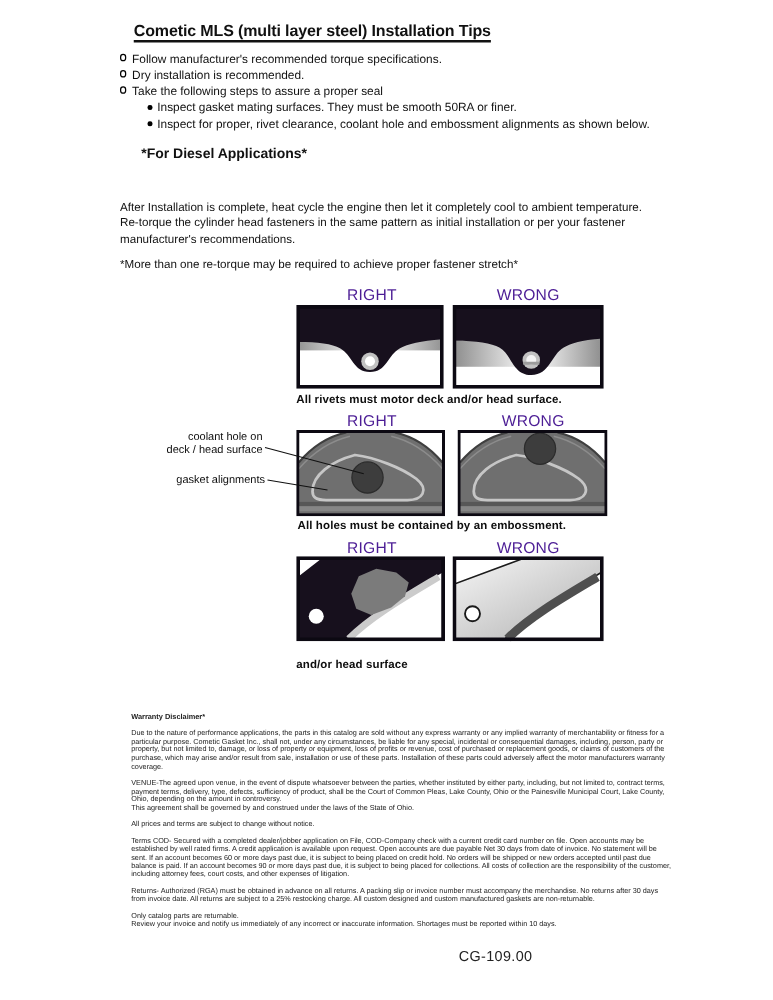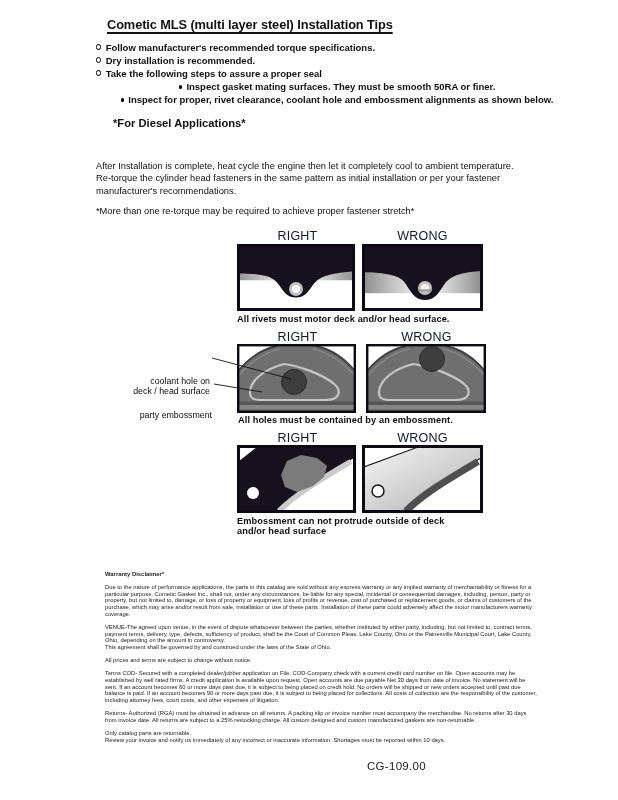--- a/index.html
+++ b/index.html
@@ -12,38 +12,38 @@
     position:relative;width:618px;height:800px;background:var(--paper);
     overflow:hidden;color:var(--text);
     font-family:"Liberation Sans","DejaVu Sans",sans-serif;
     padding-left:44px;
   }
   .abs{position:absolute;}
   #title{
     left:107px;top:17px;font-size:12.8px;font-weight:700;letter-spacing:-0.1px;
     text-decoration:underline;text-underline-offset:3px;text-decoration-thickness:1.5px;
   }
-  .tips{left:96px;top:41px;font-size:9.5px;line-height:13px;width:460px;font-weight:bold;}
+  .tips{left:96px;top:41px;font-size:9.5px;line-height:13px;width:460px;}
   .tip::before{
     content:"";display:inline-block;width:3.2px;height:3.2px;border:1px solid #000;
     border-radius:50%;margin-right:4.5px;vertical-align:1.5px;
   }
-  .subtip{margin-left:22px;text-align:center;}
+  .subtip{margin-left:22px;}
   .subtip::before{
     content:"";display:inline-block;width:3.8px;height:3.8px;background:#000;
     border-radius:50%;margin-right:4px;vertical-align:1px;
   }
   #diesel-heading{left:113px;top:117px;font-size:11.2px;font-weight:700;}
   .para{left:96px;width:418px;font-size:9.3px;line-height:12.4px;}
   #diesel-p1{top:133px;}
   #diesel-p2{top:160px;}
   #diesel-note{left:96px;top:206px;font-size:9.3px;}
-  .dlabel{font-size:12.5px;letter-spacing:0.2px;color:#0f172a;width:121px;text-align:center;}
+  .dlabel{font-size:12.5px;letter-spacing:0.2px;color:#4c1d95;width:121px;text-align:center;}
   .caption{font-size:9.2px;font-weight:700;color:#0e0e0e;letter-spacing:0.1px;}
-  .callout{font-size:8.8px;line-height:9.8px;color:#0e0e0e;text-align:right;margin-top:32px;}
+  .callout{font-size:8.8px;line-height:9.8px;color:#0e0e0e;text-align:right;}
   .callout span{display:block;}
   .dsvg{display:block;}
   .legal{left:105px;top:571px;width:434px;font-size:5.8px;line-height:6.75px;color:#222;}
   .legal .lh{font-size:5.9px;font-weight:700;margin:0 0 6px 0;}
   .legal p{margin:0 0 6.3px 0;}
   .legal p.tight{margin:0;}
   #page-code{left:367px;top:760px;font-size:11.5px;color:#222;letter-spacing:0.3px;}
   #leaders{left:0;top:0;pointer-events:none;}
 </style>
 </head>
@@ -114,21 +114,21 @@
   <div class="abs caption" style="left:237px;top:314px;">All rivets must motor deck and/or head surface.</div>
 
   <div class="abs dlabel" style="left:237px;top:330px;">RIGHT</div>
   <div class="abs dlabel" style="left:366px;top:330px;">WRONG</div>
 
   <div class="abs callout" style="left:98px;top:345px;width:112px;">
     <span>coolant hole on</span>
     <span>deck / head surface</span>
   </div>
   <div class="abs callout" style="left:98px;top:379px;width:114px;">
-    <span>party embossment</span>
+    <span>gasket alignments</span>
   </div>
 
   <svg class="abs dsvg" style="left:237px;top:344px;" width="119" height="69" viewBox="0 0 119 69">
     <rect width="119" height="69" fill="#fff"></rect>
     <path d="M2,67 L117,67 L117,26 C106,13 93,5 79,2 L40,2 C26,5 13,13 2,26 Z" fill="#6f6f6f"></path>
     <path d="M2,26 C13,13 26,5 40,2" fill="none" stroke="#3f3f3f" stroke-width="1.8"></path>
     <path d="M79,2 C93,5 106,13 117,26" fill="none" stroke="#3f3f3f" stroke-width="1.8"></path>
     <path d="M2,31 C14,17.5 28,8.5 43,5" fill="none" stroke="#8c8c8c" stroke-width="1.2"></path>
     <path d="M76,5 C91,8.5 105,17.5 117,31" fill="none" stroke="#8c8c8c" stroke-width="1.2"></path>
     <rect x="2" y="57.5" width="115" height="3.5" fill="#575757"></rect>
@@ -173,21 +173,20 @@
           <stop offset="1" stop-color="#b0b0b0"></stop>
       </linearGradient>
     </defs>
     <rect width="121" height="68" fill="#fff"></rect>
     <path d="M56,2 L119,2 L119,13 C92,29.5 63,46.5 42,66 L2,66 L2,22 Z" fill="url(#g3a)" stroke="#1c1c1c" stroke-width="1.2"></path>
     <path d="M116,16.5 C90,32 62,48 44,66" fill="none" stroke="#4f4f4f" stroke-width="7"></path>
     <circle cx="16" cy="46" r="6" fill="#fff" stroke="#1a1a1a" stroke-width="1.5"></circle>
     <rect x="1.5" y="1.5" width="118" height="65" fill="none" stroke="#0c0912" stroke-width="3"></rect>
   </svg>
 
-  <div class="abs caption" style="left:237px;top:516px;">Embossment can not protrude outside of deck</div>
   <div class="abs caption" style="left:237px;top:526px;">and/or head surface</div>
 
   <svg class="abs" id="leaders" width="618" height="800" viewBox="0 0 618 800">
     <line x1="212" y1="358" x2="291" y2="379" stroke="#111" stroke-width="0.9"></line>
     <line x1="214" y1="384" x2="262" y2="392" stroke="#111" stroke-width="0.9"></line>
   </svg>
 
   <div class="abs legal">
     <div class="lh">Warranty Disclaimer*</div>
     <p>Due to the nature of performance applications, the parts in this catalog are sold without any express warranty or any implied warranty of merchantability or fitness for a particular purpose.  Cometic Gasket Inc., shall not, under any circumstances, be liable for any special, incidental or consequential damages, including, person, party or property, but not limited to, damage, or loss of property or equipment, loss of profits or revenue, cost of purchased or replacement goods, or claims of customers of the purchase, which may arise and/or result from sale, installation or use of these parts.  Installation of these parts could adversely affect the motor manufacturers warranty coverage.</p>

